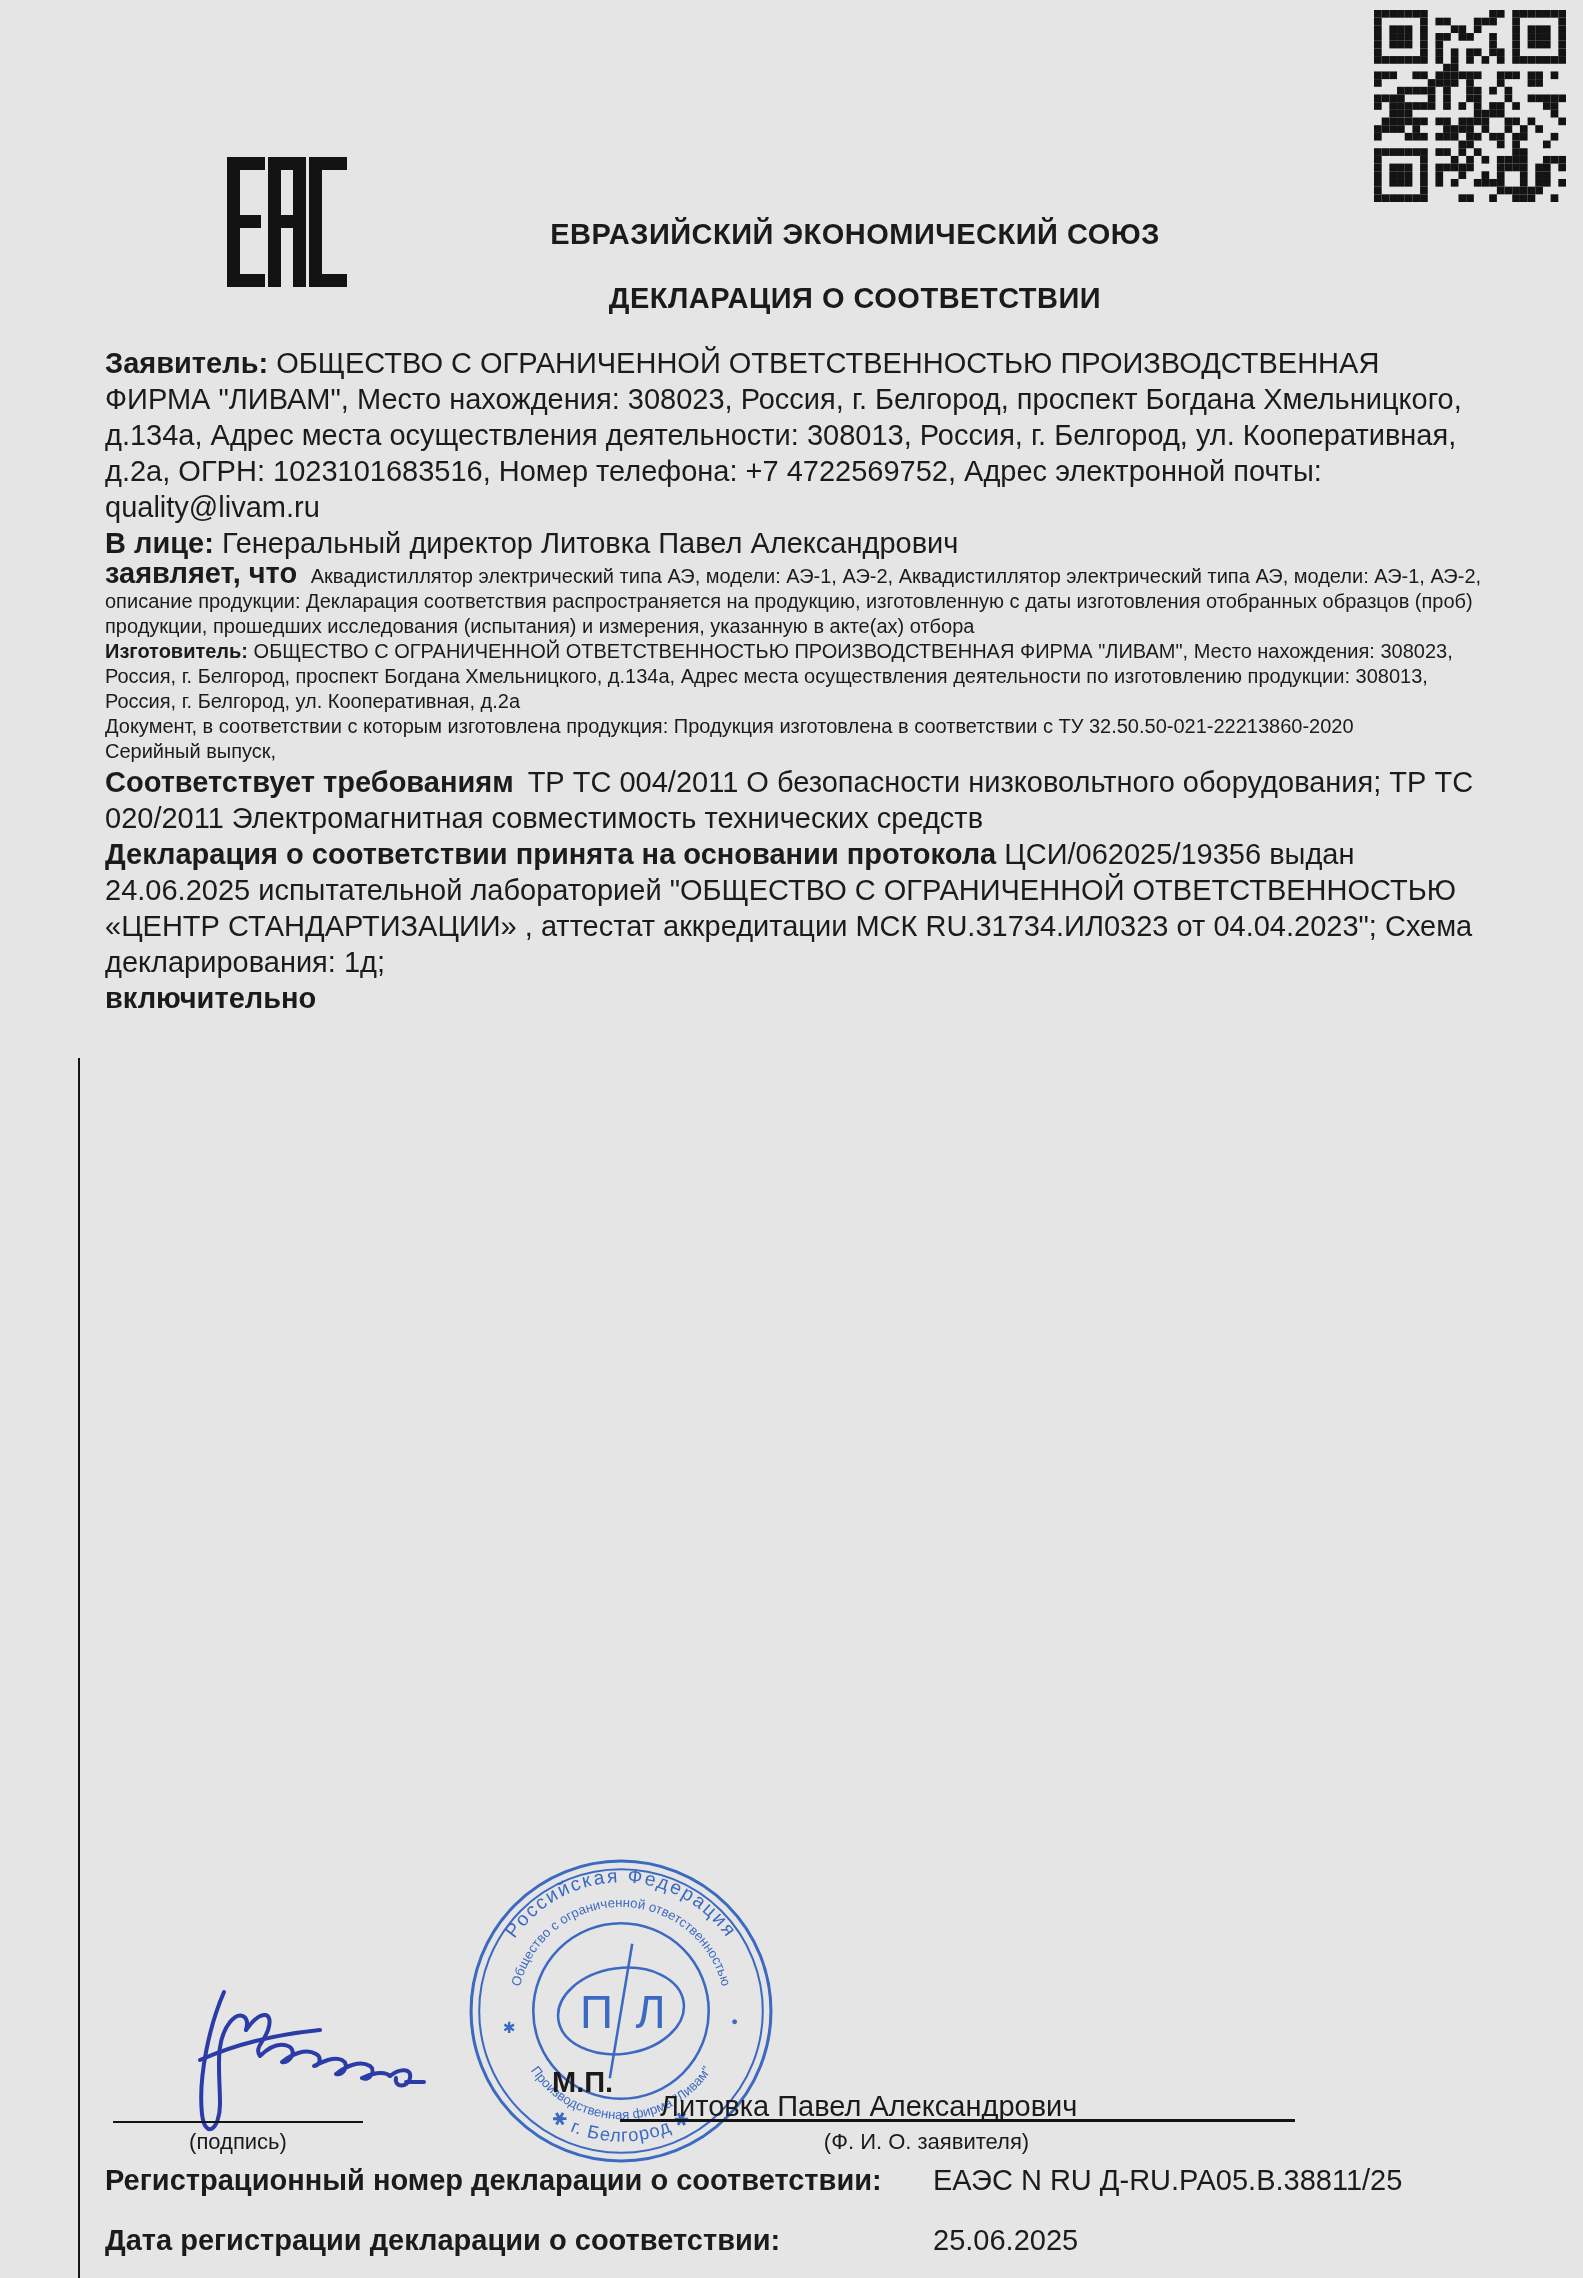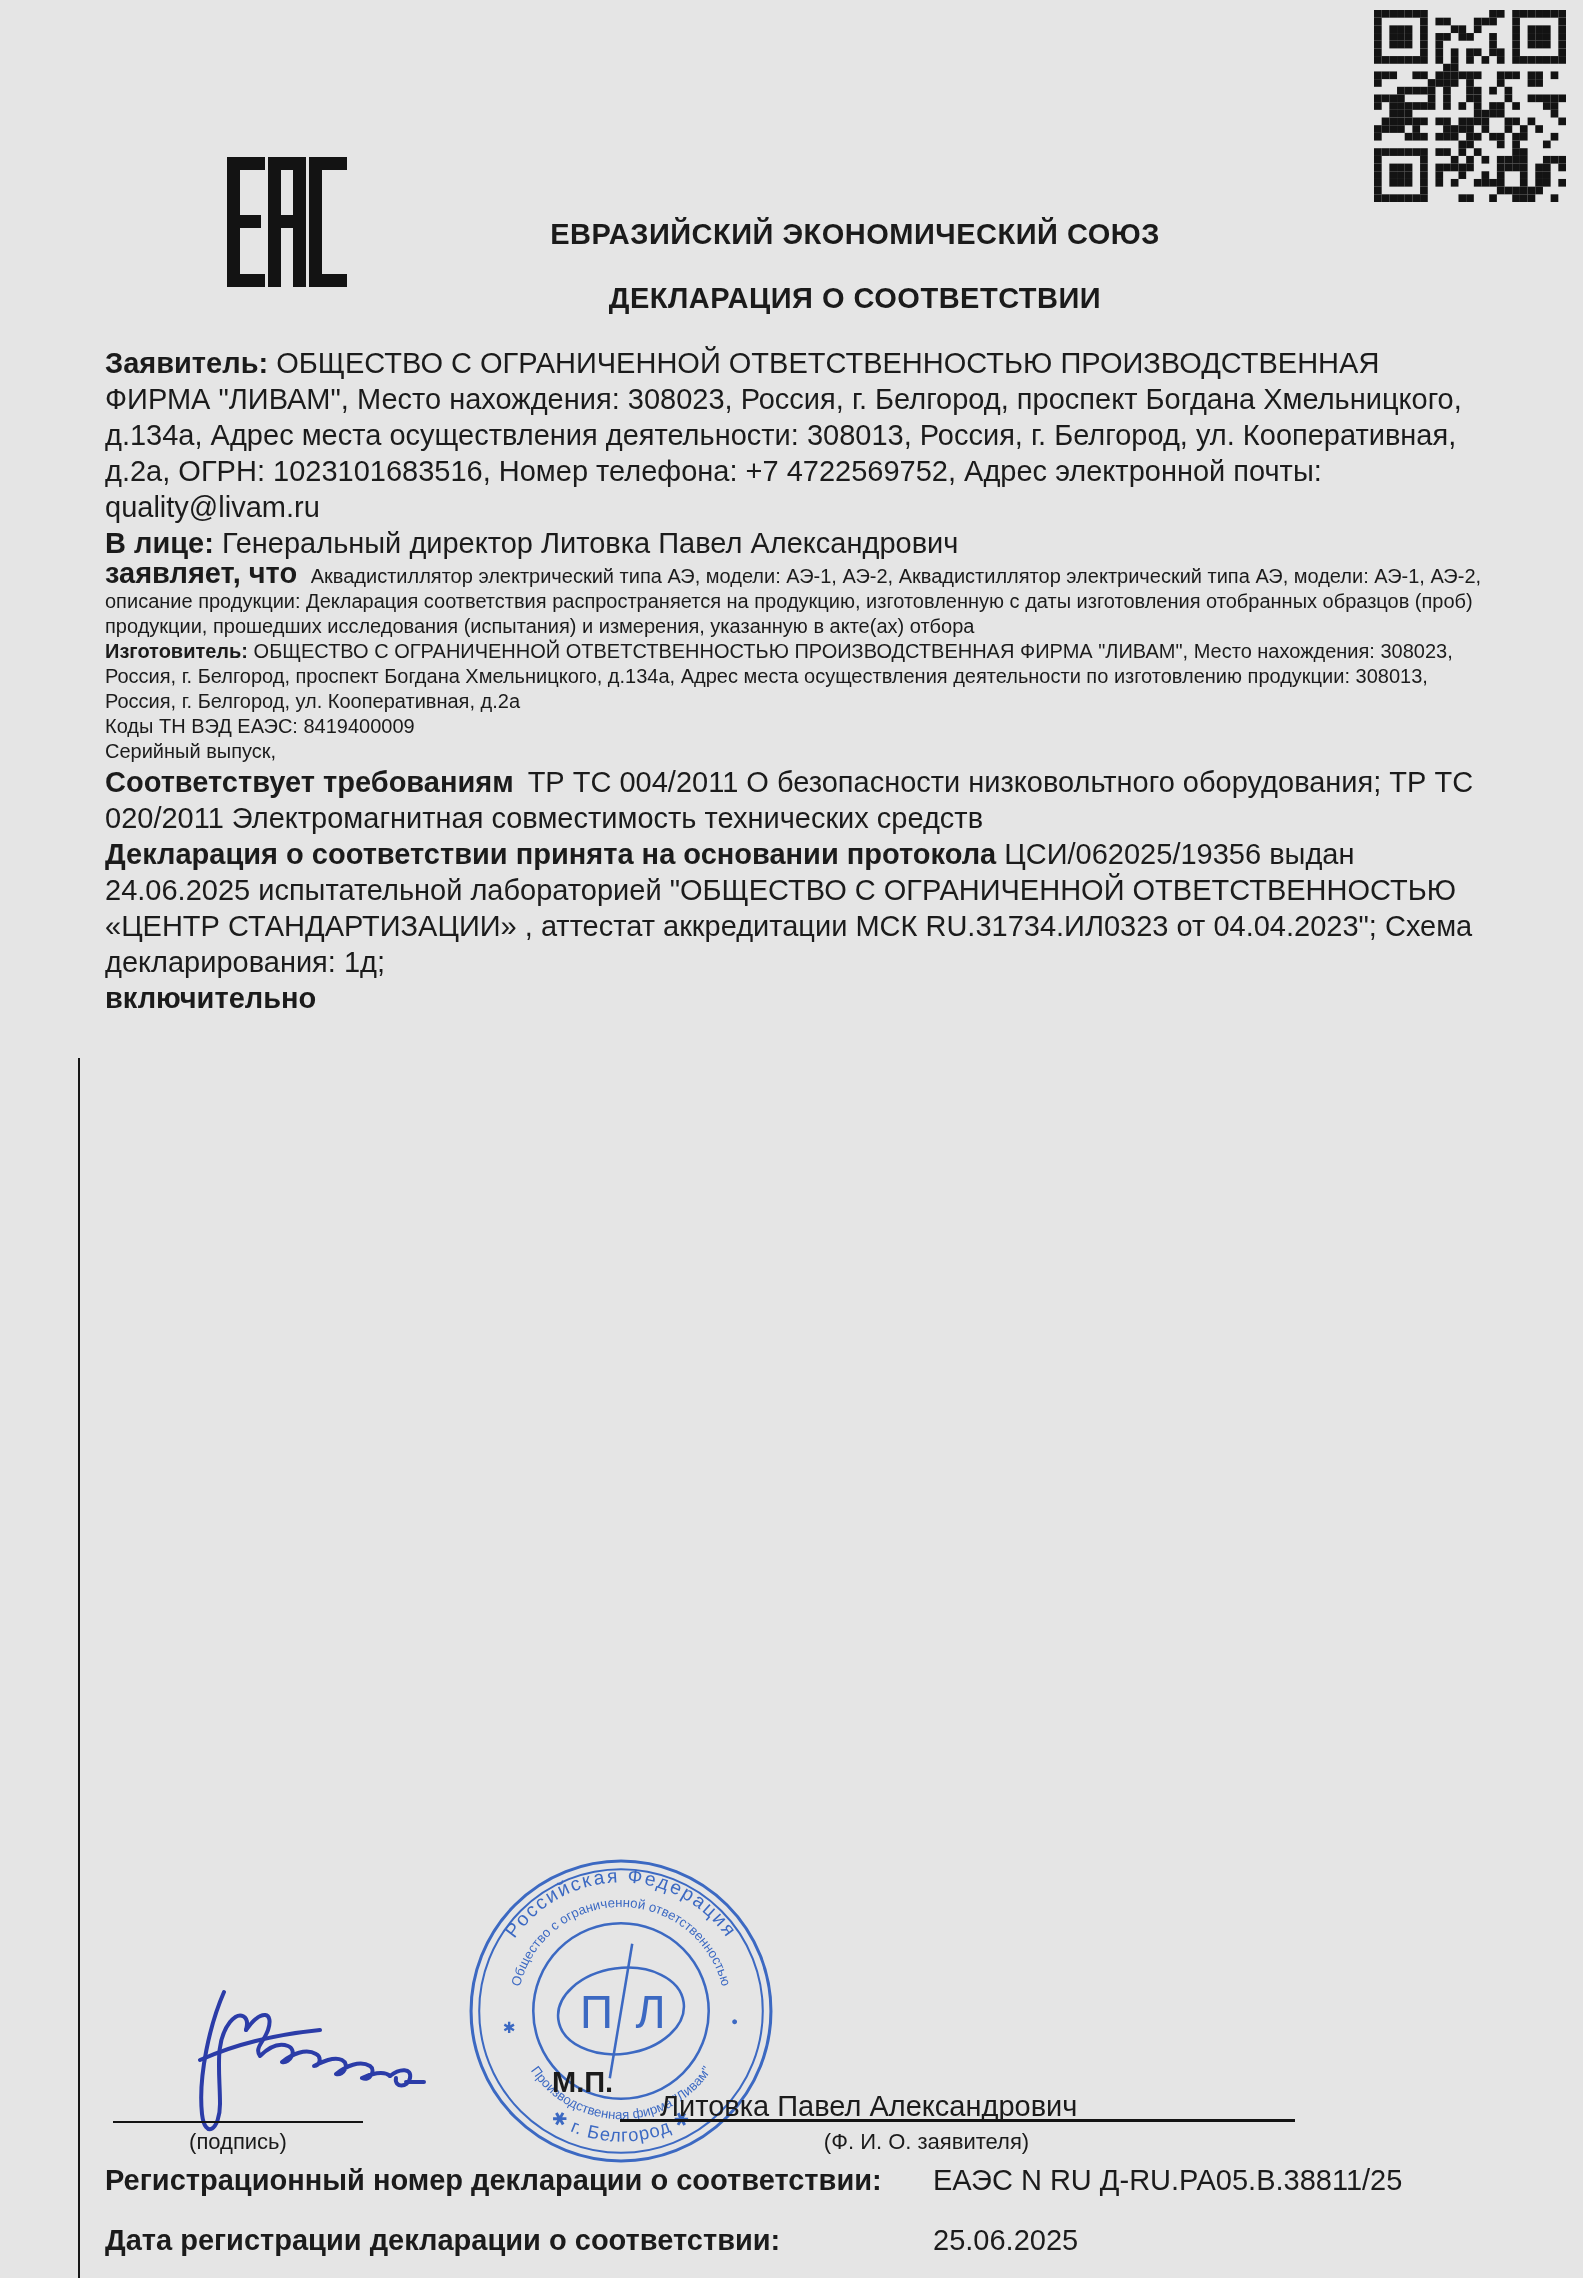--- a/index.html
+++ b/index.html
@@ -389,21 +389,21 @@
   <div class="title title1">ЕВРАЗИЙСКИЙ ЭКОНОМИЧЕСКИЙ СОЮЗ</div>
   <div class="title title2">ДЕКЛАРАЦИЯ О СООТВЕТСТВИИ</div>
 
   <div class="flow">
     <p><b>Заявитель:</b> <span>ОБЩЕСТВО С ОГРАНИЧЕННОЙ ОТВЕТСТВЕННОСТЬЮ ПРОИЗВОДСТВЕННАЯ ФИРМА "ЛИВАМ", Место нахождения: 308023, Россия, г. Белгород, проспект Богдана Хмельницкого, д.134а, Адрес места осуществления деятельности: 308013, Россия, г. Белгород, ул. Кооперативная, д.2а, ОГРН: 1023101683516, Номер телефона: +7 4722569752, Адрес электронной почты: quality@livam.ru</span></p>
 
     <p class="mt-person"><b>В лице:</b> <span>Генеральный директор Литовка Павел Александрович</span></p>
 
     <p class="small mt-declare"><b class="big-label">заявляет, что</b> <span>Аквадистиллятор электрический типа АЭ, модели: АЭ-1, АЭ-2, Аквадистиллятор электрический типа АЭ, модели: АЭ-1, АЭ-2, описание продукции: Декларация соответствия распространяется на продукцию, изготовленную с даты изготовления отобранных образцов (проб) продукции, прошедших исследования (испытания) и измерения, указанную в акте(ах) отбора</span></p>
     <p class="small"><b>Изготовитель:</b> <span>ОБЩЕСТВО С ОГРАНИЧЕННОЙ ОТВЕТСТВЕННОСТЬЮ ПРОИЗВОДСТВЕННАЯ ФИРМА "ЛИВАМ", Место нахождения: 308023, Россия, г. Белгород, проспект Богдана Хмельницкого, д.134а, Адрес места осуществления деятельности по изготовлению продукции: 308013, Россия, г. Белгород, ул. Кооперативная, д.2а</span></p>
-    <p class="small">Коды ТН ВЭД ЕАЭС: 8419400009</p>
+    <p class="small">Документ, в соответствии с которым изготовлена продукция: Продукция изготовлена в соответствии с ТУ 32.50.50-021-22213860-2020</p>
     <p class="small">Серийный выпуск,</p>
 
     <p class="mt-compl"><b class="gap-label">Соответствует требованиям</b><span>ТР ТС 004/2011 О безопасности низковольтного оборудования; ТР ТС 020/2011 Электромагнитная совместимость технических средств</span></p>
 
     <p class="mt-basis"><b>Декларация о соответствии принята на основании протокола</b> <span>ЦСИ/062025/19356 выдан 24.06.2025  испытательной лабораторией "ОБЩЕСТВО С ОГРАНИЧЕННОЙ ОТВЕТСТВЕННОСТЬЮ «ЦЕНТР СТАНДАРТИЗАЦИИ» , аттестат аккредитации МСК RU.31734.ИЛ0323 от 04.04.2023"; Схема декларирования: 1д;</span></p>
 
 
     <p class="bold">включительно</p>
   </div>
 

